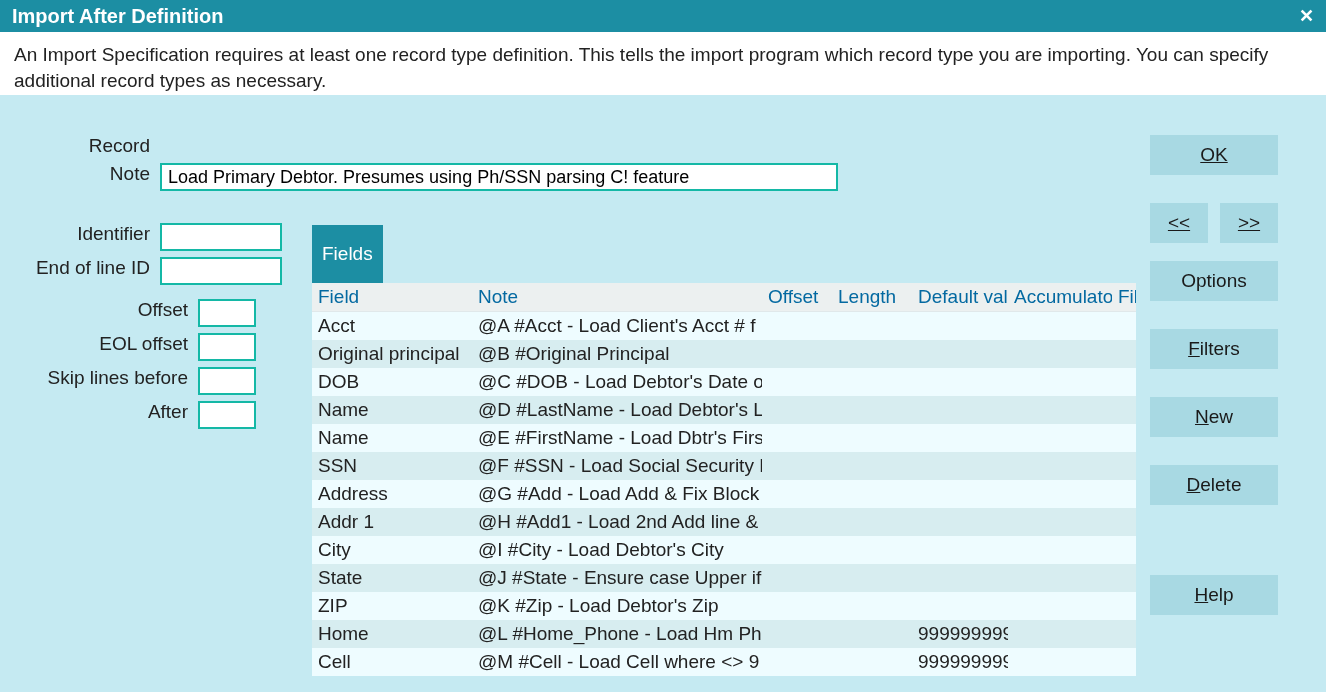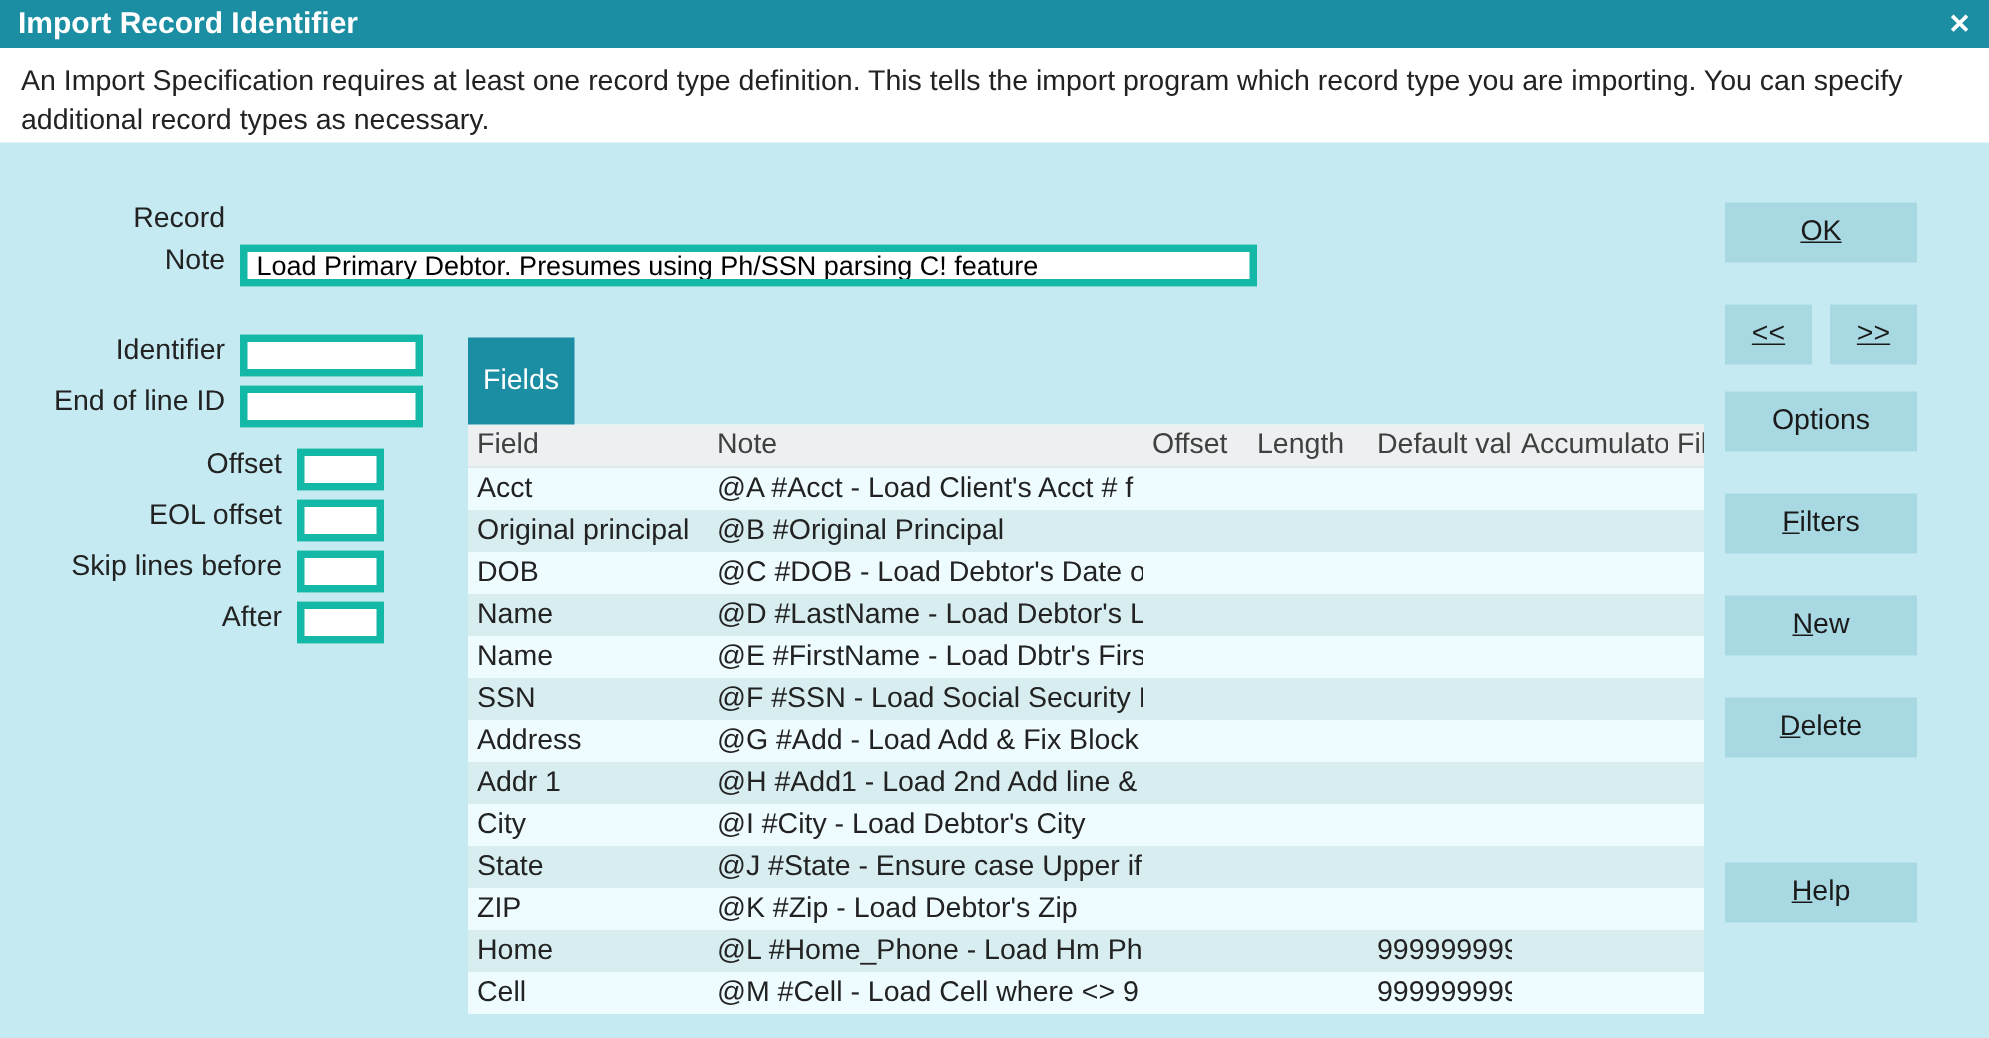--- a/index.html
+++ b/index.html
@@ -11,33 +11,33 @@
   .body { position:relative; padding:30px 0 0 0; height:calc(692px - 32px - 70px); }
 
   .form-area { position:absolute; left:30px; top:40px; width:810px; }
   .form-row { display:flex; align-items:flex-start; margin-bottom:6px; }
   .form-row label { width:130px; text-align:right; padding-right:10px; font-size:19px; color:#222; }
 
   select.combo { width:208px; height:28px; font-size:18px; padding:0 24px 0 6px; border:1px solid #bbb; background:#fff; appearance:none; -webkit-appearance:none; position:relative; }
   .select-wrap { position:relative; display:inline-block; }
   .select-wrap::after { content:"▾"; position:absolute; right:8px; top:4px; font-size:14px; color:#222; pointer-events:none; }
 
-  input.text { height:28px; font-size:18px; padding:2px 6px; border:5px solid #14b8a6; background:#fff; }
+  input.text { height:28px; font-size:18px; padding:2px 6px; border:2px solid #14b8a6; background:#fff; }
   input.note { width:678px; }
   input.small { width:122px; }
   input.tiny  { width:58px; }
 
   .left-inputs { position:absolute; left:0px; top:204px; width:300px; }
   .left-inputs .form-row label { width:198px; }
 
   .fields-panel { position:absolute; left:312px; top:130px; width:824px; }
   .fields-tab { display:inline-block; background:#1c8ea3; color:#fff; padding:18px 10px; font-size:19px; }
   .grid { border-collapse:collapse; width:100%; background:#fff; table-layout:fixed; }
   .grid th, .grid td { text-align:left; font-size:19px; padding:3px 6px; overflow:hidden; white-space:nowrap; text-overflow:clip; }
-  .grid th { background:#ecf0f0; font-weight:400; color:#404040; border-bottom:1px solid #e0e8ea; }
+  .grid th { background:#ecf0f0; font-weight:400; color:#0369a1; border-bottom:1px solid #e0e8ea; }
   .grid tbody tr:nth-child(odd)  td { background:#eefcff; }
   .grid tbody tr:nth-child(even) td { background:#d7edf0; }
 
   .col-field   { width:160px; }
   .col-note    { width:290px; }
   .col-offset  { width:70px; }
   .col-length  { width:80px; }
   .col-default { width:96px; }
   .col-accum   { width:104px; }
   .col-fill    { width:24px; }
@@ -48,21 +48,21 @@
   .nav-row { display:flex; gap:12px; margin-bottom:18px; }
   .nav-row .btn { width:58px; margin-bottom:0; font-weight:400; }
   .btn-help-gap { margin-top:70px; }
 </style>
 </head>
 <body>
 
 <div class="window">
 
   <div class="titlebar">
-    <span>Import Record Identifier</span>
+    <span>Import After Definition</span>
     <span class="close">✕</span>
   </div>
 
   <div class="header-desc">An Import Specification requires at least one record type definition. This tells the import program which record type you are importing. You can specify additional record types as necessary.</div>
 
   <div class="body">
 
     <div class="form-area">
       <div class="form-row">
         <label>Record</label>

